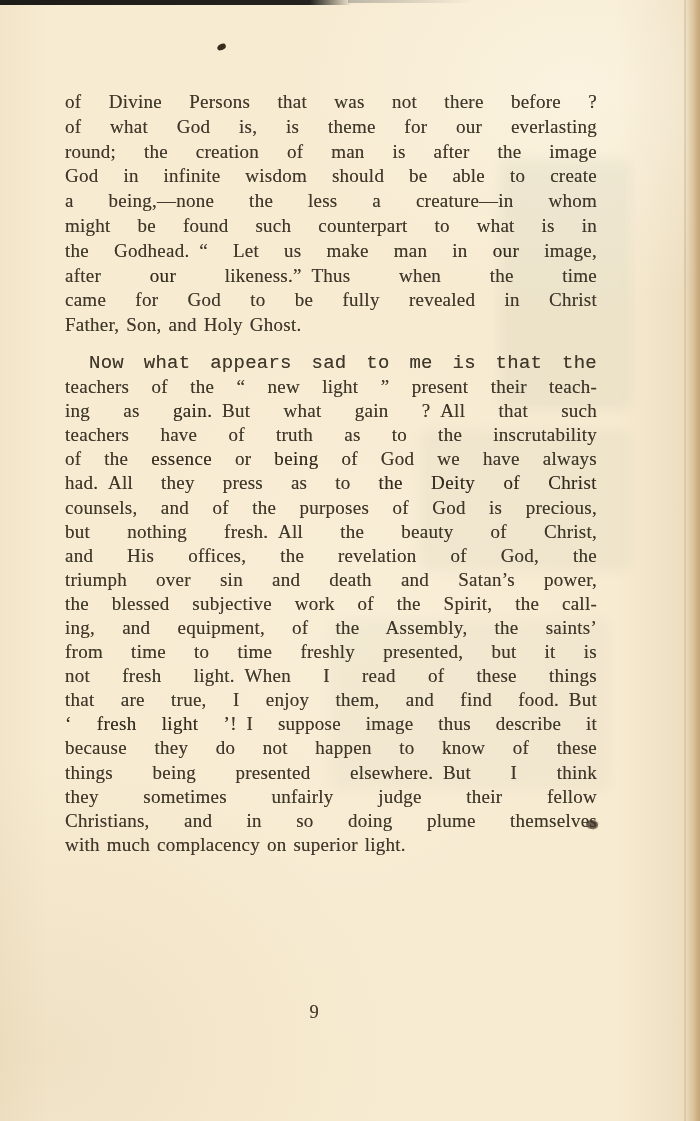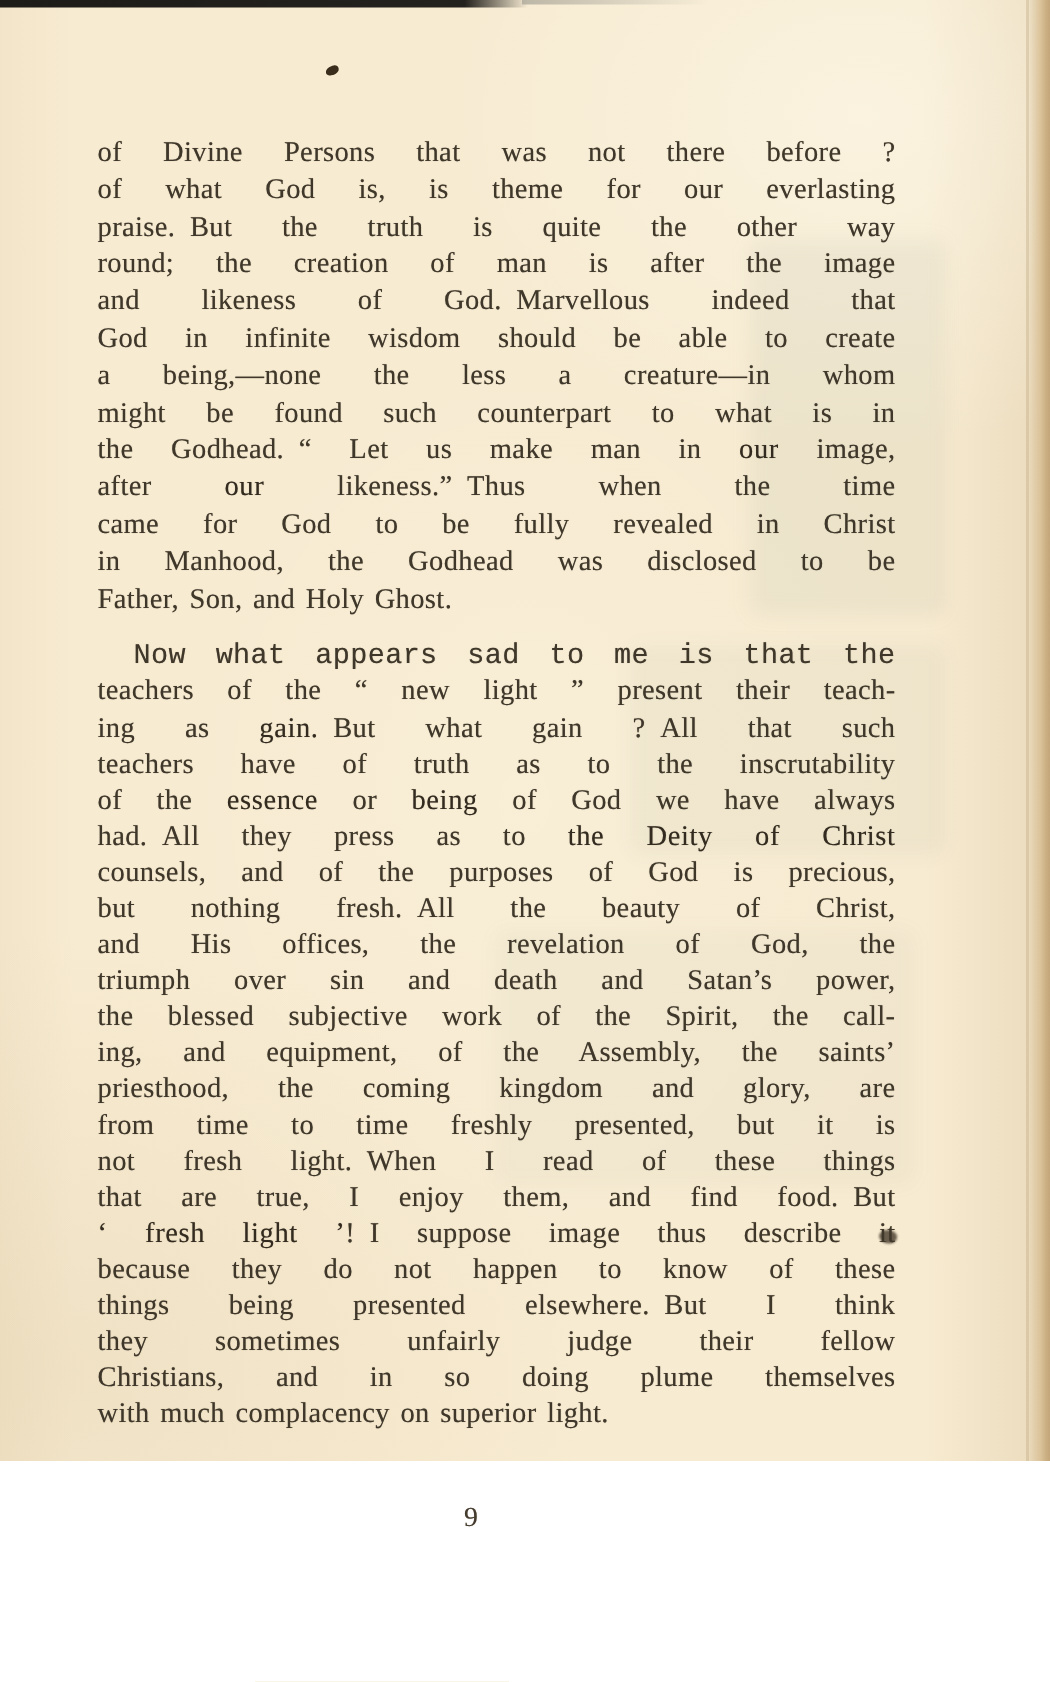--- a/index.html
+++ b/index.html
@@ -5,21 +5,21 @@
   html, body {
     margin: 0;
     padding: 0;
     width: 700px;
     height: 1121px;
     overflow: hidden;
   }
   .scan-page {
     position: relative;
     width: 700px;
-    height: 974px;
+    height: 1121px;
     background-color: #f7ebd1;
     background-image:
       radial-gradient(ellipse 420px 320px at 82% 8%, rgba(255,252,240,0.45), rgba(255,252,240,0) 70%),
       radial-gradient(ellipse 500px 420px at 6% 94%, rgba(206,180,138,0.18), rgba(206,180,138,0) 70%),
       radial-gradient(ellipse 380px 500px at 50% 55%, rgba(255,250,235,0.20), rgba(255,250,235,0) 75%),
       linear-gradient(to right, rgba(212,188,148,0.14), rgba(212,188,148,0) 7%, rgba(212,188,148,0) 88%, rgba(198,170,126,0.25) 100%);
     font-family: "Liberation Serif", "DejaVu Serif", serif;
     color: #3f372a;
   }
   
@@ -111,46 +111,42 @@
   <div class="showthrough s2"></div>
   <div class="showthrough s3"></div>
 
   <div class="ink-speck-1"></div>
   <div class="ink-speck-2"></div>
 
   <div class="text-block">
     <div class="paragraph">
         <div class="line"><span>of Divine Persons that was not there before ?</span></div>
         <div class="line"><span>of what God is, is theme for our everlasting</span></div>
-        <div class="line"><span>praise. But the truth is quite the other way</span></div>
         <div class="line"><span>round; the creation of man is after the image</span></div>
-        <div class="line"><span>and likeness of God. Marvellous indeed that</span></div>
         <div class="line"><span>God in infinite wisdom should be able to create</span></div>
         <div class="line"><span>a being,—none the less a creature—in whom</span></div>
         <div class="line"><span>might be found such counterpart to what is in</span></div>
         <div class="line"><span>the Godhead. “ Let us make man in </span><b>our</b><span> image,</span></div>
         <div class="line"><span>after </span><b>our</b><span> likeness.” Thus when the time</span></div>
         <div class="line"><span>came for God to be fully revealed in Christ</span></div>
-        <div class="line"><span>in Manhood, the Godhead was disclosed to be</span></div>
         <div class="line last"><span>Father, Son, and Holy Ghost.</span></div>
       </div>
     <div class="paragraph indented">
         <div class="line"><span>Now what appears sad to me is that the</span></div>
         <div class="line"><span>teachers of the “ new light ” present their teach-</span></div>
         <div class="line"><span>ing as </span><b>gain.</b><span> But what gain ? All that such</span></div>
         <div class="line"><span>teachers have of truth as to the inscrutability</span></div>
         <div class="line"><span>of the </span><b>essence</b><span> or </span><b>being</b><span> of God we have always</span></div>
         <div class="line"><span>had. All they press as to </span><b>the Deity of Christ</b></div>
         <div class="line"><span>counsels, and of the purposes of God is precious,</span></div>
         <div class="line"><span>but nothing fresh. All the beauty of Christ,</span></div>
         <div class="line"><span>and His offices, the revelation of God, the</span></div>
         <div class="line"><span>triumph over sin and death and Satan’s power,</span></div>
         <div class="line"><span>the blessed subjective work of the Spirit, the call-</span></div>
         <div class="line"><span>ing, and equipment, of the Assembly, the saints’</span></div>
-        <div class="line"><span>priesthood, the coming kingdom and glory, are</span></div>
         <div class="line"><span>from time to time freshly presented, but it is</span></div>
         <div class="line"><span>not fresh light. When I read of these things</span></div>
         <div class="line"><span>that are true, I enjoy them, and find food. But</span></div>
         <div class="line"><b>‘ fresh light ’</b><span>! I suppose image thus describe it</span></div>
         <div class="line"><span>because they do not happen to know of these</span></div>
         <div class="line"><span>things being presented elsewhere. But I think</span></div>
         <div class="line"><span>they sometimes unfairly judge their fellow</span></div>
         <div class="line"><span>Christians, and in so doing plume themselves</span></div>
         <div class="line last"><span>with much complacency on superior light.</span></div>
       </div>

